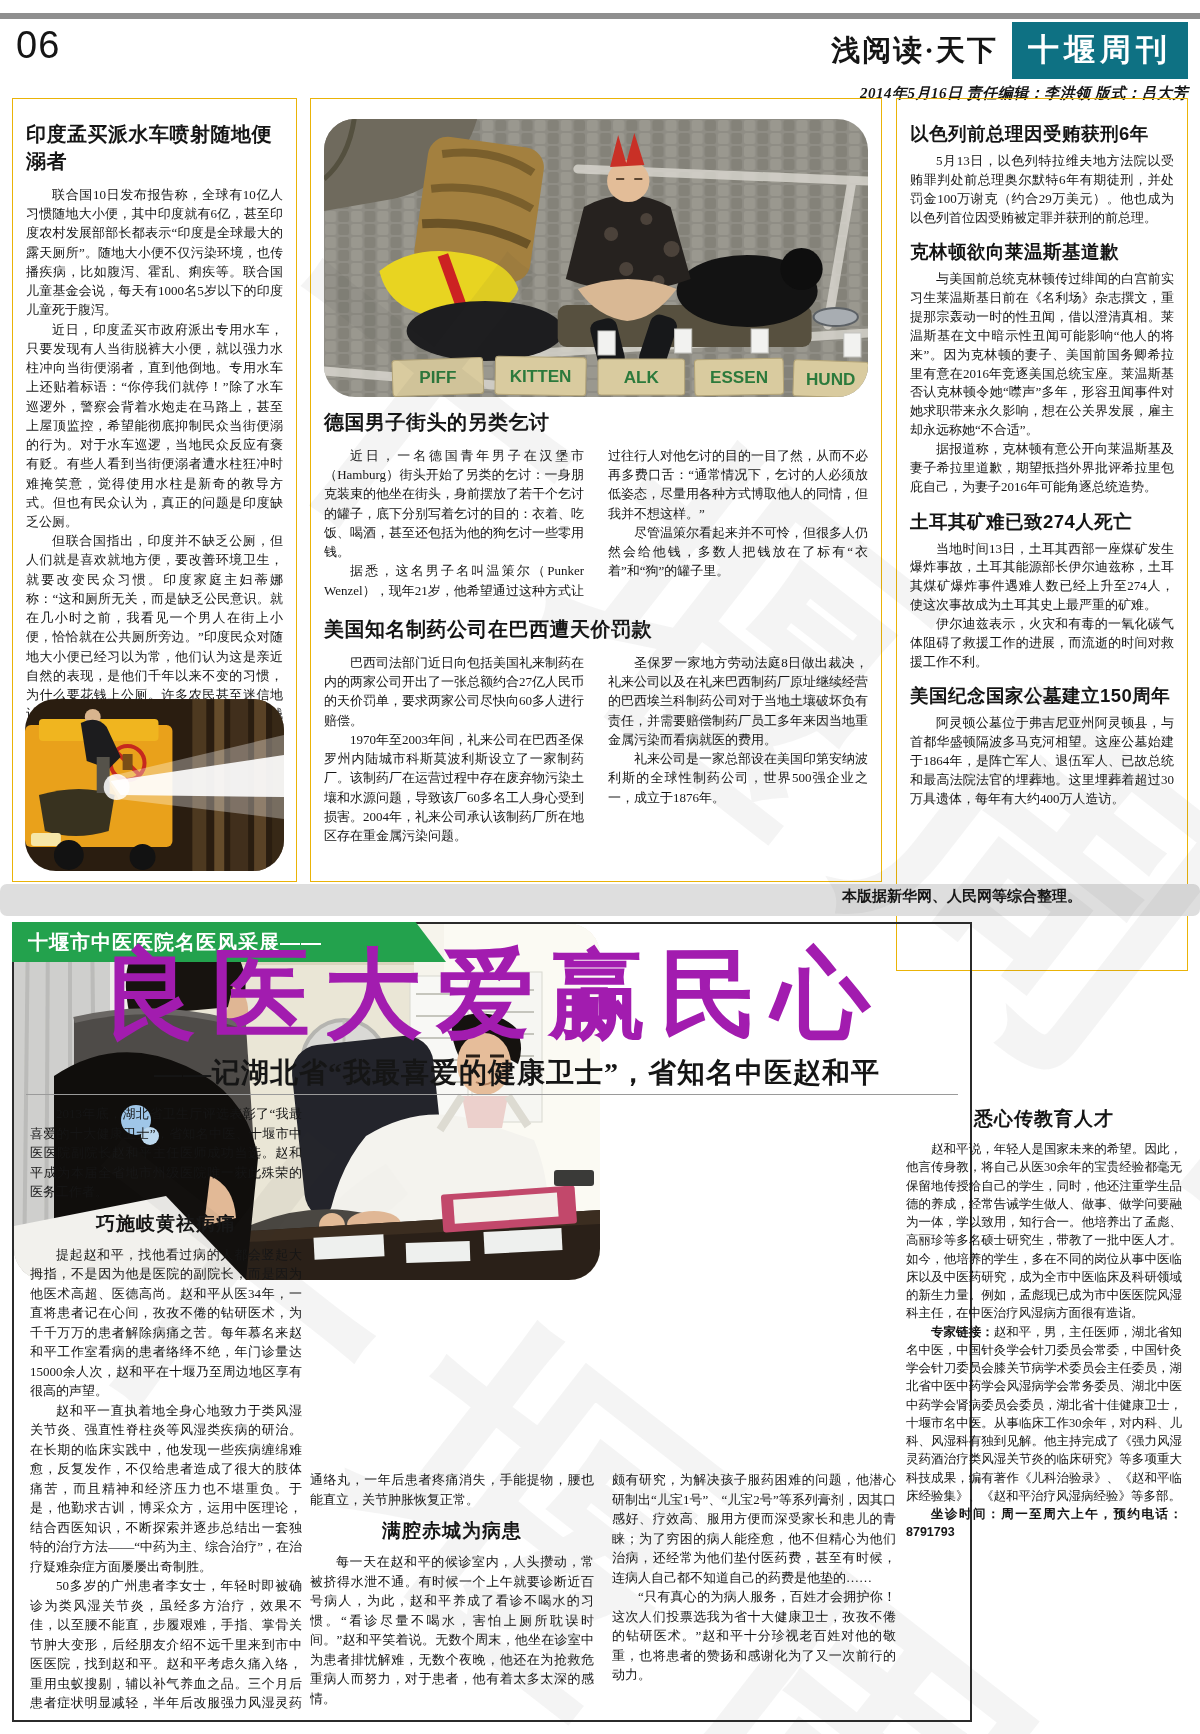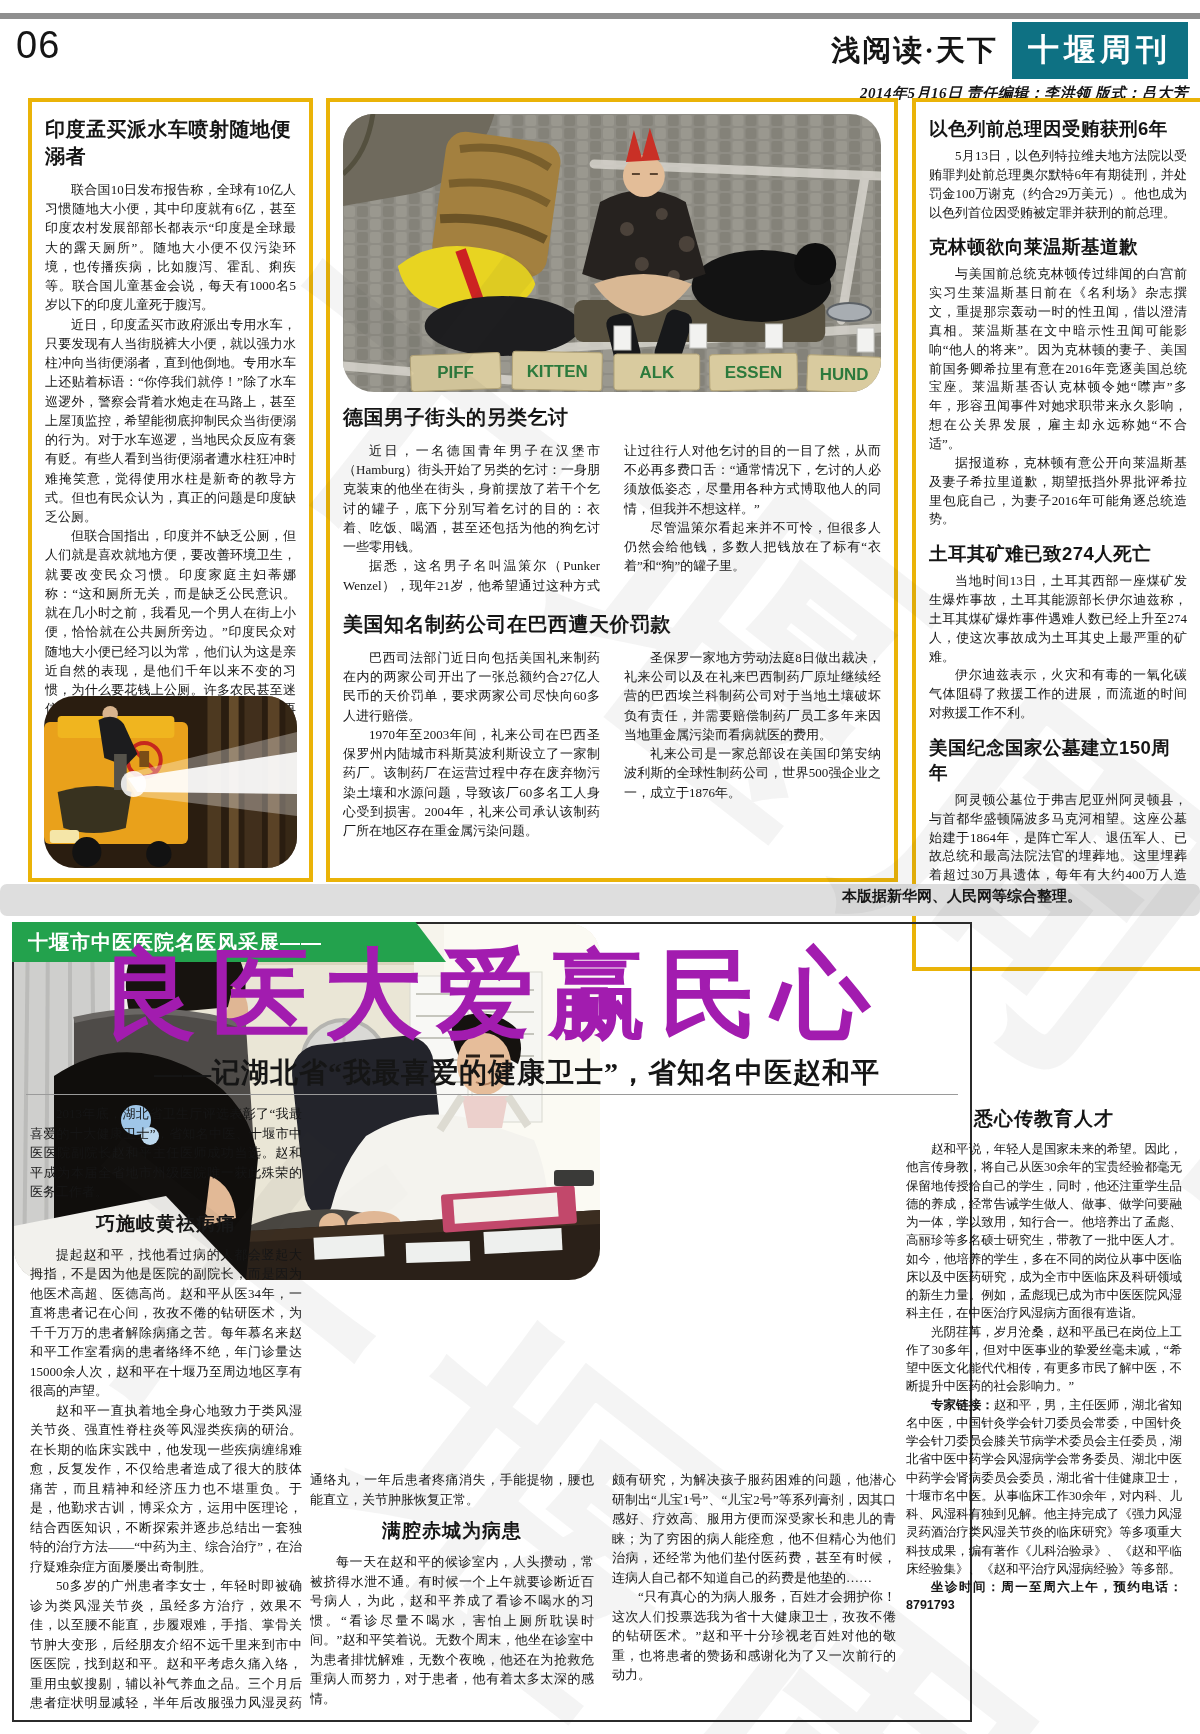--- a/index.html
+++ b/index.html
@@ -12,21 +12,21 @@
   
   .top-rule { position:absolute; left:0; top:13px; width:1200px; height:6px; background:#8f8f8f; }
   .page-number { position:absolute; left:16px; top:24px; font-family:"Liberation Sans",sans-serif; font-size:38px; font-weight:500; letter-spacing:1px; }
   .header-right { position:absolute; right:12px; top:22px; text-align:right; }
   .header-line1 { display:flex; align-items:center; justify-content:flex-end; gap:14px; }
   .section-title { font-size:29px; font-weight:bold; letter-spacing:2px; }
   .masthead-box { background:#0e7183; color:#fff; font-weight:bold; font-size:31px; letter-spacing:5px; padding:7px 16px 8px; font-family:"Liberation Serif",serif; }
   .dateline { margin-top:5px; font-size:15px; font-weight:bold; font-style:italic; letter-spacing:0.5px; }
 
   
-  .news-box { position:absolute; border:4px solid #eab308; padding:12px 13px; overflow:hidden; background:transparent;margin-left:16px; }
+  .news-box { position:absolute; border:1px solid #eab308; padding:20px 13px; overflow:hidden; background:transparent; }
   .box-india { left:12px;  top:98px; width:285px; height:784px; }
   .box-mid   { left:310px; top:98px; width:572px; height:784px; }
   .box-world { left:896px; top:98px; width:292px; height:873px; }
 
   .news-title { font-family:"Liberation Sans",sans-serif; font-weight:bold; font-size:20px; margin:2px 0 10px; letter-spacing:0.5px; }
   .news-title.sm { font-size:18.5px; margin:10px 0 6px; }
   .article-body p { font-size:13px; line-height:1.48; text-align:justify; text-indent:2em; }
   .box-india .article-body { height:536px; overflow:hidden; }
   .two-col { column-count:2; column-gap:24px; }
   .photo-frame { overflow:hidden;border-radius:31px; }
@@ -336,17 +336,16 @@
   </div>
 
   <div class="f-col f-colB">
     <p class="cont">颇有研究，为解决孩子服药困难的问题，他潜心研制出“儿宝1号”、“儿宝2号”等系列膏剂，因其口感好、疗效高、服用方便而深受家长和患儿的青睐；为了穷困的病人能痊愈，他不但精心为他们治病，还经常为他们垫付医药费，甚至有时候，连病人自己都不知道自己的药费是他垫的……</p>
     <p>“只有真心的为病人服务，百姓才会拥护你！这次人们投票选我为省十大健康卫士，孜孜不倦的钻研医术。”赵和平十分珍视老百姓对他的敬重，也将患者的赞扬和感谢化为了又一次前行的动力。</p>
   </div>
 
   <div class="f-col f-right">
     <div class="f-subhead first">悉心传教育人才</div>
     <p>赵和平说，年轻人是国家未来的希望。因此，他言传身教，将自己从医30余年的宝贵经验都毫无保留地传授给自己的学生，同时，他还注重学生品德的养成，经常告诫学生做人、做事、做学问要融为一体，学以致用，知行合一。他培养出了孟彪、高丽珍等多名硕士研究生，带教了一批中医人才。如今，他培养的学生，多在不同的岗位从事中医临床以及中医药研究，成为全市中医临床及科研领域的新生力量。例如，孟彪现已成为市中医医院风湿科主任，在中医治疗风湿病方面很有造诣。</p>
-    <p>光阴荏苒，岁月沧桑，赵和平虽已在岗位上工作了30多年，但对中医事业的挚爱丝毫未减，“希望中医文化能代代相传，有更多市民了解中医，不断提升中医药的社会影响力。”</p>
     <p><span class="lead-bold">专家链接：</span><span>赵和平，男，主任医师，湖北省知名中医，中国针灸学会针刀委员会常委，中国针灸学会针刀委员会膝关节病学术委员会主任委员，湖北省中医中药学会风湿病学会常务委员、湖北中医中药学会肾病委员会委员，湖北省十佳健康卫士，十堰市名中医。从事临床工作30余年，对内科、儿科、风湿科有独到见解。他主持完成了《强力风湿灵药酒治疗类风湿关节炎的临床研究》等多项重大科技成果，编有著作《儿科治验录》、《赵和平临床经验集》、《赵和平治疗风湿病经验》等多部。</span></p>
     <p class="bold-p">坐诊时间：周一至周六上午，预约电话：8791793</p>
   </div>
 </div>
 
 </body></html>

